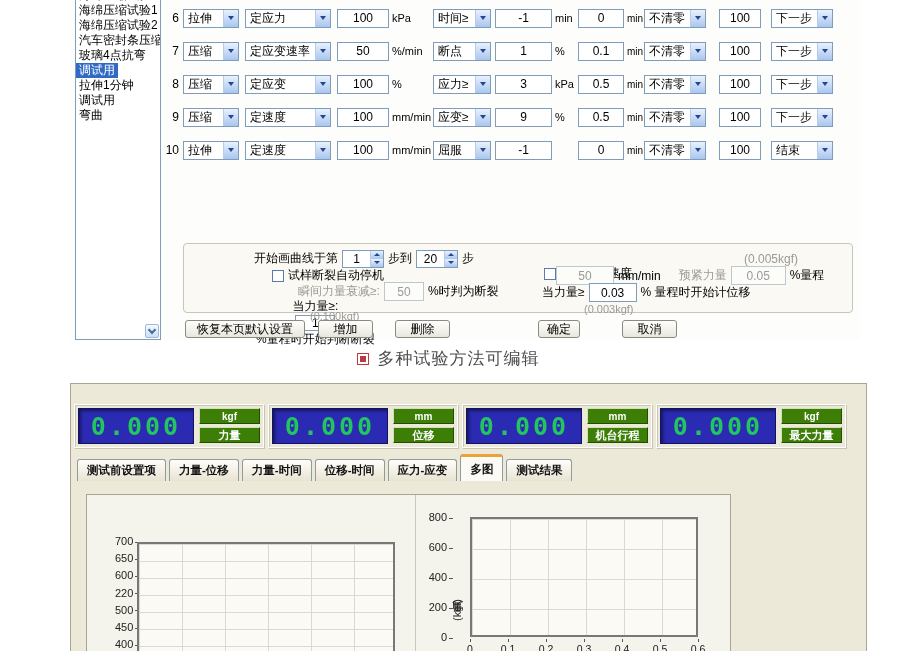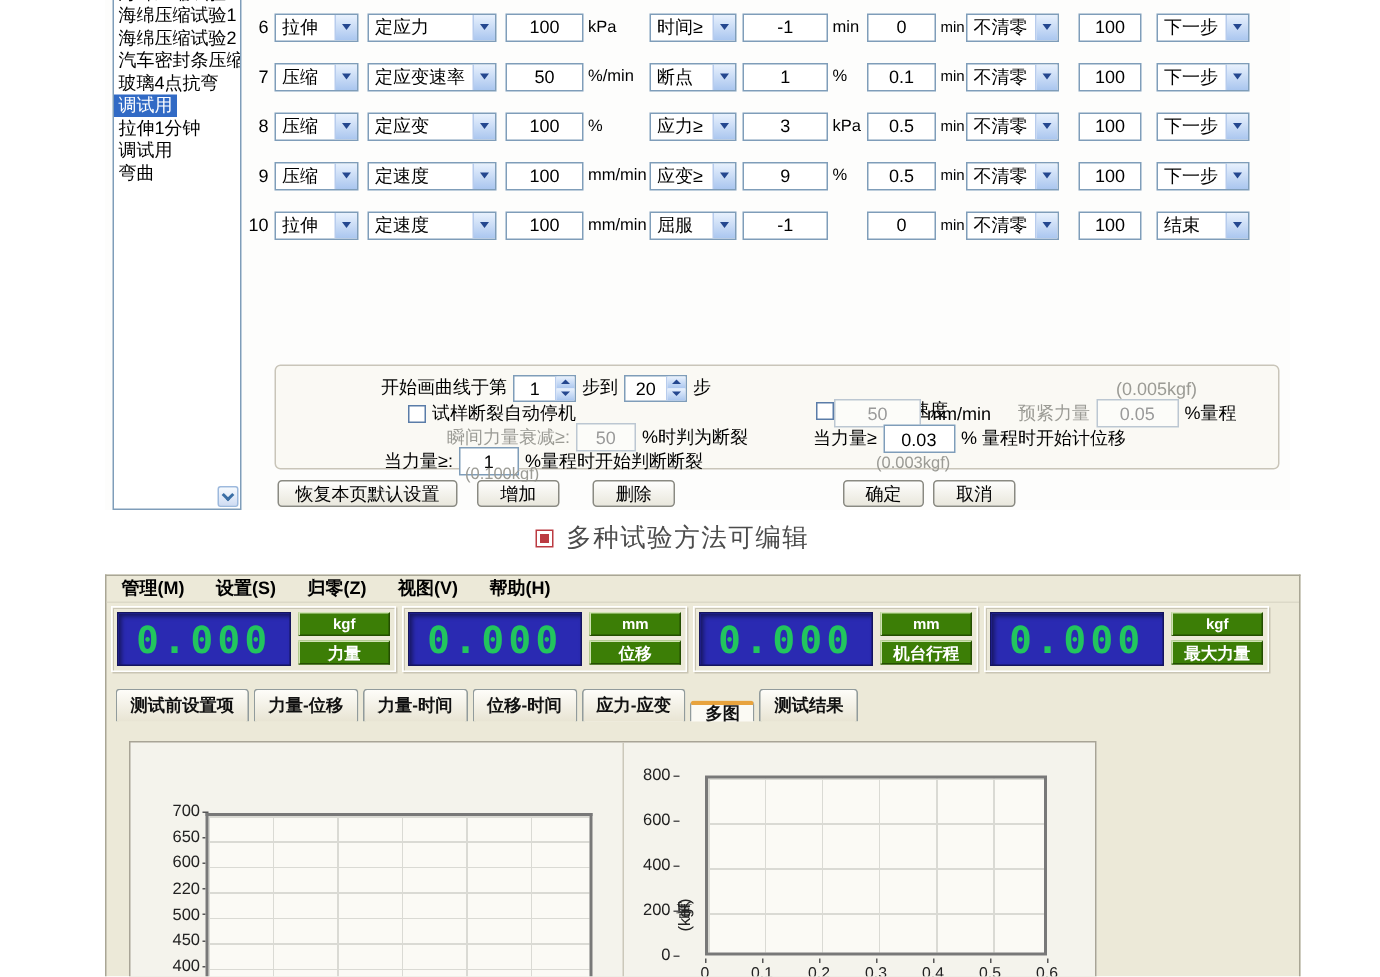--- a/index.html
+++ b/index.html
@@ -86,21 +86,21 @@
 .badges { flex:1; display:flex; flex-direction:column; gap:3px; }
 .badge { height:16px; background:#3c7e06; color:#fff; display:flex; align-items:center;
   justify-content:center; border:1px solid; border-color:#cfe3b2 #234d00 #234d00 #cfe3b2;
   font-weight:bold; white-space:nowrap; }
 .badge.u { font-size:10px; } .badge.l { font-size:11px; }
 
 .tabbar { position:absolute; left:6px; top:69px; display:flex; align-items:flex-end; height:28px; }
 .tab { height:22px; padding:0 9px; display:flex; align-items:center; font-size:11.5px;
   font-weight:bold; background:linear-gradient(#fefdf9,#e8e4d3); border:1px solid #919b9c;
   border-bottom:none; border-radius:3px 3px 0 0; margin-right:3px; white-space:nowrap; color:#111; }
-.tab.active { height:14px; background:#fbfaf4; border-top:3px solid #e8a33d; z-index:2; }
+.tab.active { height:27px; background:#fbfaf4; border-top:3px solid #e8a33d; z-index:2; }
 
 .chartpanel { position:absolute; left:15px; top:110px; width:645px; height:158px;
   background:#f4f3ec; border:1px solid #a8a496; }
 .cdivider { position:absolute; left:328px; top:0; width:1px; height:158px; background:#cbc8ba; }
 .plot { position:absolute; background-color:#fbfaf5; border:2px solid #787878; }
 .plot-l { left:50px; top:47px; width:258px; height:111px; border-bottom:none;
   background-image:repeating-linear-gradient(to bottom,#dadad4 0 1px,transparent 1px 17px),
   repeating-linear-gradient(to right,#dadad4 0 1px,transparent 1px 43px); }
 .plot-r { left:383px; top:22px; width:228px; height:120px;
   background-image:repeating-linear-gradient(to bottom,#dadad4 0 1px,transparent 1px 30px),
@@ -387,21 +387,21 @@
     </div>
     <div class="gline" style="left:88px; top:22px;">
       <span class="cb"></span>
       <span>试样断裂自动停机</span>
     </div>
     <div class="gline gray" style="left:114px; top:38px;">
       <span>瞬间力量衰减≥:</span>
       <span class="inp dis gin" style="width:40px">50</span>
       <span style="color:#000">%时判为断裂</span>
     </div>
-    <div class="gline" style="left:72px; top:54px;">
+    <div class="gline" style="left:72px; top:54px;flex-direction:column;">
       <span>当力量≥:</span>
       <span class="inp gin" style="width:40px">1</span>
       <span>%量程时开始判断断裂</span>
     </div>
     <div class="gline gray" style="left:126px; top:62px; font-size:11px;">
       <span>(0.100kgf)</span>
     </div>
 
     <div class="gline" style="left:360px; top:20px;">
       <span class="cb"></span>
@@ -423,40 +423,33 @@
       <span>% 量程时开始计位移</span>
     </div>
     <div class="gline gray" style="left:400px; top:55px; font-size:11px;">
       <span>(0.003kgf)</span>
     </div>
   </div>
 
   <div class="dbtn" style="left:115px; width:120px;">恢复本页默认设置</div>
   <div class="dbtn" style="left:248px; width:55px;">增加</div>
   <div class="dbtn" style="left:325px; width:55px;">删除</div>
-  <div class="dbtn" style="left:492px; width:54px;">确定</div>
+  <div class="dbtn" style="left:468px; width:42px;">确定</div>
   <div class="dbtn" style="left:552px; width:55px;">取消</div>
 </div>
 
 <div id="caption">
   <span class="cap-icon">
       <i></i>
     </span>
   <span class="cap-text">多种试验方法可编辑</span>
 </div>
 
 <div id="window">
 
-  <div class="menubar">
-    <span class="menu-item">管理(M)</span>
-      <span class="menu-item">设置(S)</span>
-      <span class="menu-item">归零(Z)</span>
-      <span class="menu-item">视图(V)</span>
-      <span class="menu-item">帮助(H)</span>
-  </div>
 
   <div class="displays">
     <div class="disp">
         <div class="lcd">0.000</div>
         <div class="badges">
           <div class="badge u">kgf</div>
           <div class="badge l">力量</div>
         </div>
       </div>
       <div class="disp">

